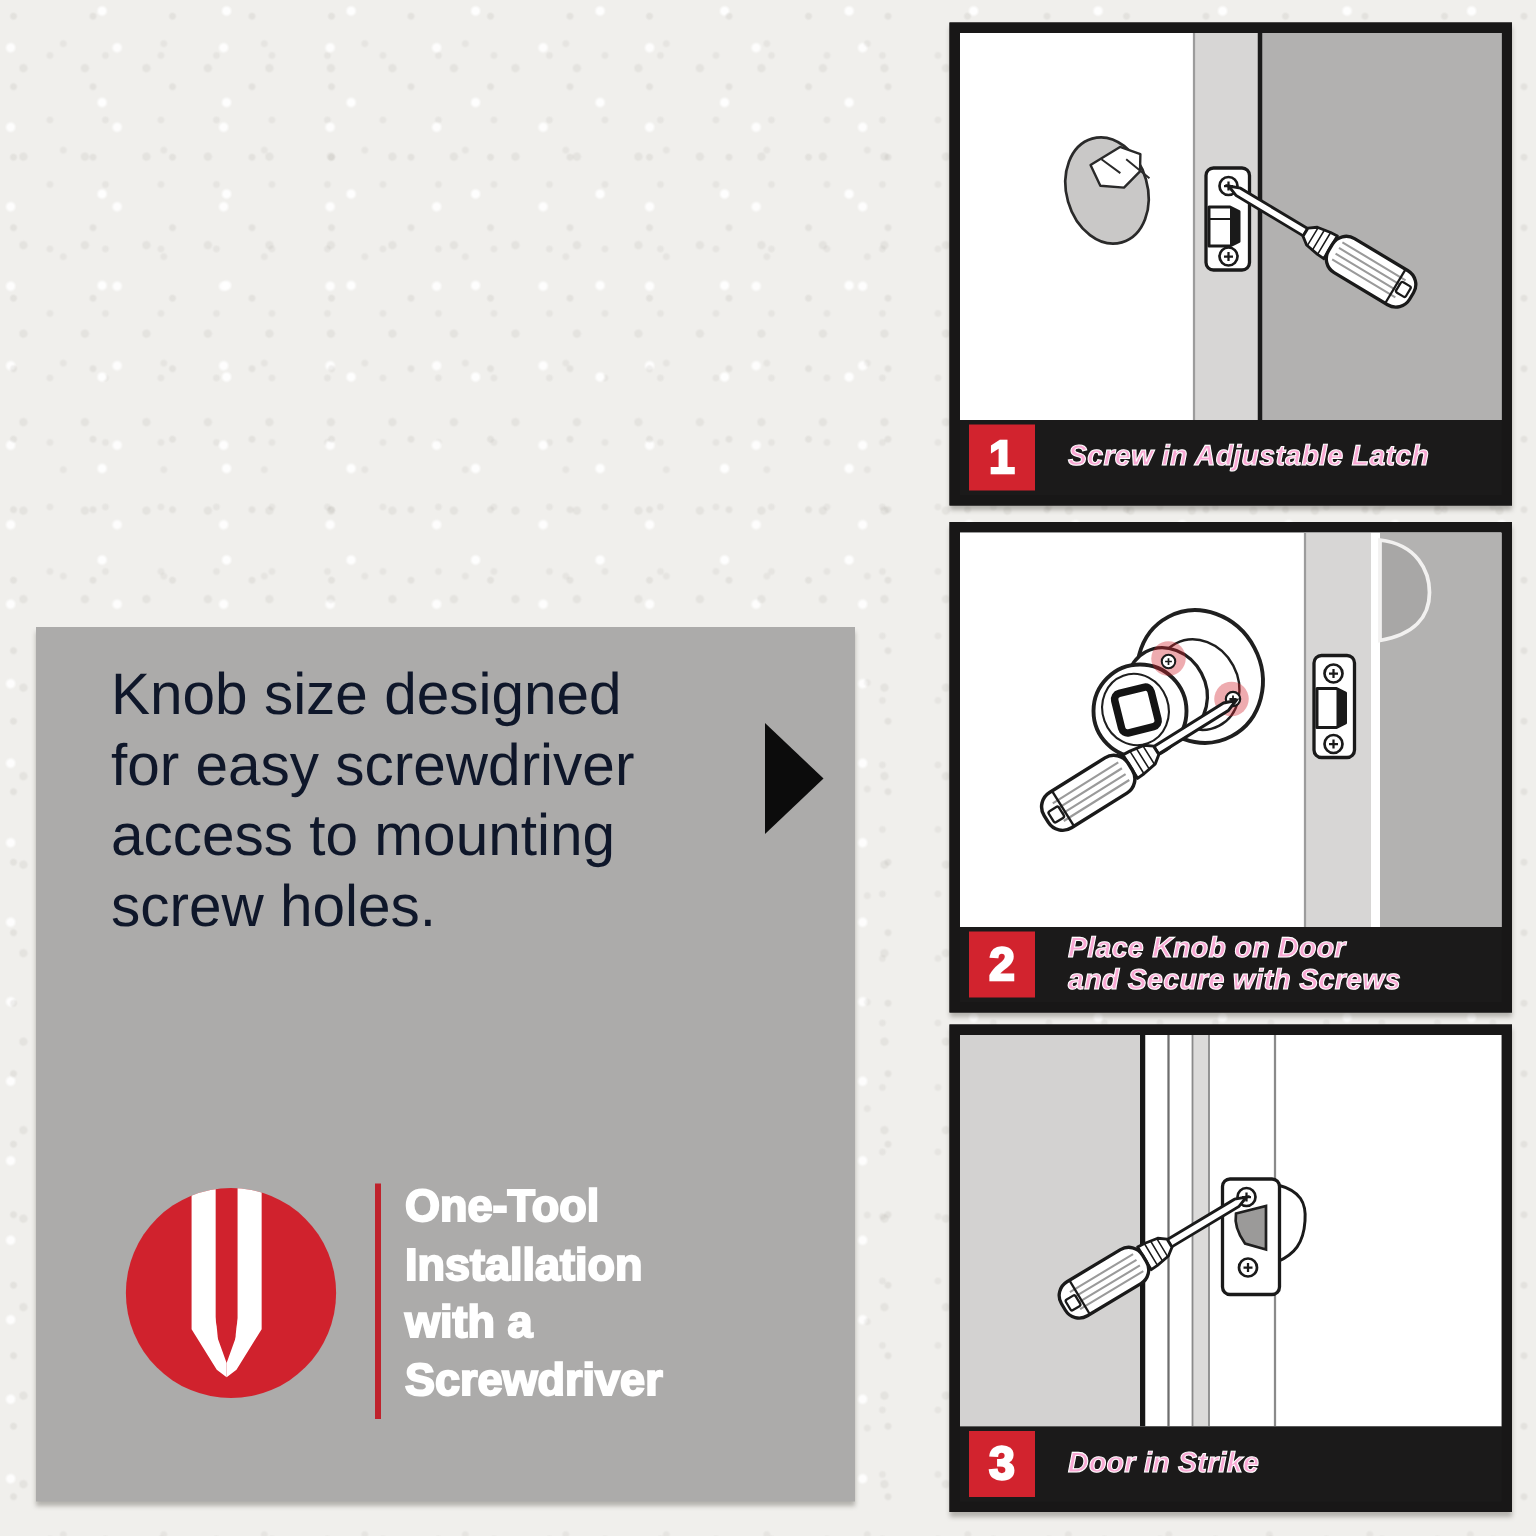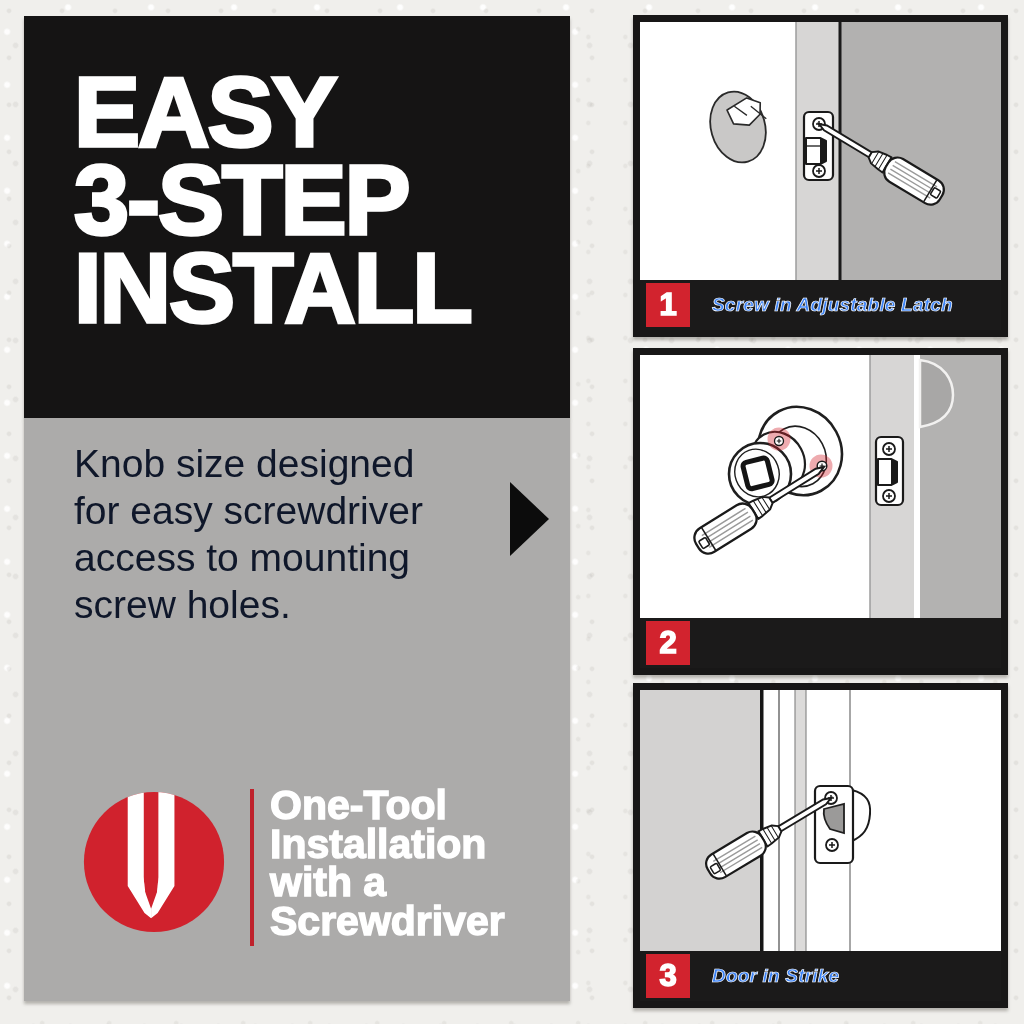--- a/index.html
+++ b/index.html
@@ -25,37 +25,37 @@
   .info-panel{position:absolute;left:24px;top:418px;width:546px;height:583px;
     background:#acabaa;box-shadow:0 3px 3px rgba(70,65,58,0.35);}
   .info-text{position:absolute;left:50px;top:22px;color:#0f172a;
     font-size:39px;line-height:47px;font-weight:400;white-space:pre-line;}
   .arrow-right{position:absolute;right:21px;top:64px;width:0;height:0;
     border-top:37px solid transparent;border-bottom:37px solid transparent;
     border-left:39px solid #0c0c0c;}
   .badge-icon{position:absolute;left:57px;top:371px;}
   .badge-divider{position:absolute;left:226px;top:371px;width:4px;height:157px;background:#bf222c;}
   .badge-text{position:absolute;left:246px;top:368px;color:#ffffff;
-    font-size:41px;line-height:38.5px;font-weight:700;white-space:pre-line;
+    font-size:30px;line-height:38.5px;font-weight:700;white-space:pre-line;
     -webkit-text-stroke:1.4px #ffffff;}
 
   
   .step-card{position:absolute;left:633px;width:375px;background:#1b1a1a;
     border:7px solid #181717;box-sizing:border-box;
     box-shadow:0 3px 3px rgba(70,65,58,0.35);display:flex;flex-direction:column;}
   .card-1{top:15px;height:322px;}
   .card-2{top:348px;height:327px;}
   .card-3{top:683px;height:325px;}
   .illus{flex:1 1 auto;background:#ffffff;overflow:hidden;}
   .illus svg{display:block;width:100%;height:100%;}
   .caption{height:50px;flex:0 0 50px;background:#1b1a1a;display:flex;align-items:center;}
   .step-num{width:44px;height:44px;margin-left:6px;flex:0 0 44px;background:#d2232e;
     display:flex;align-items:center;justify-content:center;color:#fff;
     font-size:31px;font-weight:700;-webkit-text-stroke:1.6px #fff;}
-  .step-label{margin-left:22px;color:#3b82f6;font-style:italic;font-weight:700;
+  .step-label{margin-left:22px;color:#f9a8d4;font-style:italic;font-weight:700;
     font-size:19px;line-height:21.5px;letter-spacing:0.2px;white-space:pre-line;
     -webkit-text-stroke:0.7px #ffffff;}
 </style>
 </head>
 <body>
 
 <svg width="0" height="0" style="position:absolute" aria-hidden="true">
   <defs>
     <g id="sd">
       <path d="M0,0 L12,-4.5 L95,-4.5 L95,4.5 L12,4.5 Z" fill="#ffffff" stroke="#1a1a1a" stroke-width="3"></path>
@@ -71,27 +71,20 @@
       <path d="M-3,0 H3 M0,-3 V3" stroke="#1a1a1a" stroke-width="1.5" fill="none"></path>
     </g>
     <clipPath id="cc">
         <circle cx="100" cy="100" r="96"></circle>
       </clipPath>
   </defs>
 </svg>
 
 <div class="canvas">
 
-  <div class="title-panel">
-    <div class="title-lines">
-      <div>EASY</div>
-      <div>3-STEP</div>
-      <div>INSTALL</div>
-    </div>
-  </div>
 
   <div class="info-panel">
     <div class="info-text">Knob size designed
 for easy screwdriver
 access to mounting
 screw holes.</div>
     <div class="arrow-right"></div>
 
     <div class="badge-icon">
       <svg width="146" height="146" viewBox="0 0 200 200">
@@ -171,20 +164,22 @@
         </g>
         <circle cx="139" cy="84" r="11.5" fill="#d2232e" opacity="0.38"></circle>
         <circle cx="181" cy="111" r="11.5" fill="#d2232e" opacity="0.38"></circle>
         <use href="#scr" transform="translate(139,86) scale(0.75)"></use>
         <use href="#scr" transform="translate(182,111) scale(0.8)"></use>
         <use href="#sd" transform="translate(184,112) rotate(148) scale(0.66)"></use>
       </svg>
     </div>
     <div class="caption">
       <div class="step-num">2</div>
+      <div class="step-label">Place Knob on Door
+and Secure with Screws</div>
     </div>
   </div>
 
   <div class="step-card card-3">
     <div class="illus">
       <svg viewBox="0 0 361 261" preserveAspectRatio="none">
         <rect width="361" height="261" fill="#ffffff"></rect>
         <rect width="120" height="261" fill="#d3d2d1"></rect>
         <rect x="120" width="3.5" height="261" fill="#161616"></rect>
         <line x1="139" y1="0" x2="139" y2="261" stroke="#6e6e6e" stroke-width="1.5"></line>

